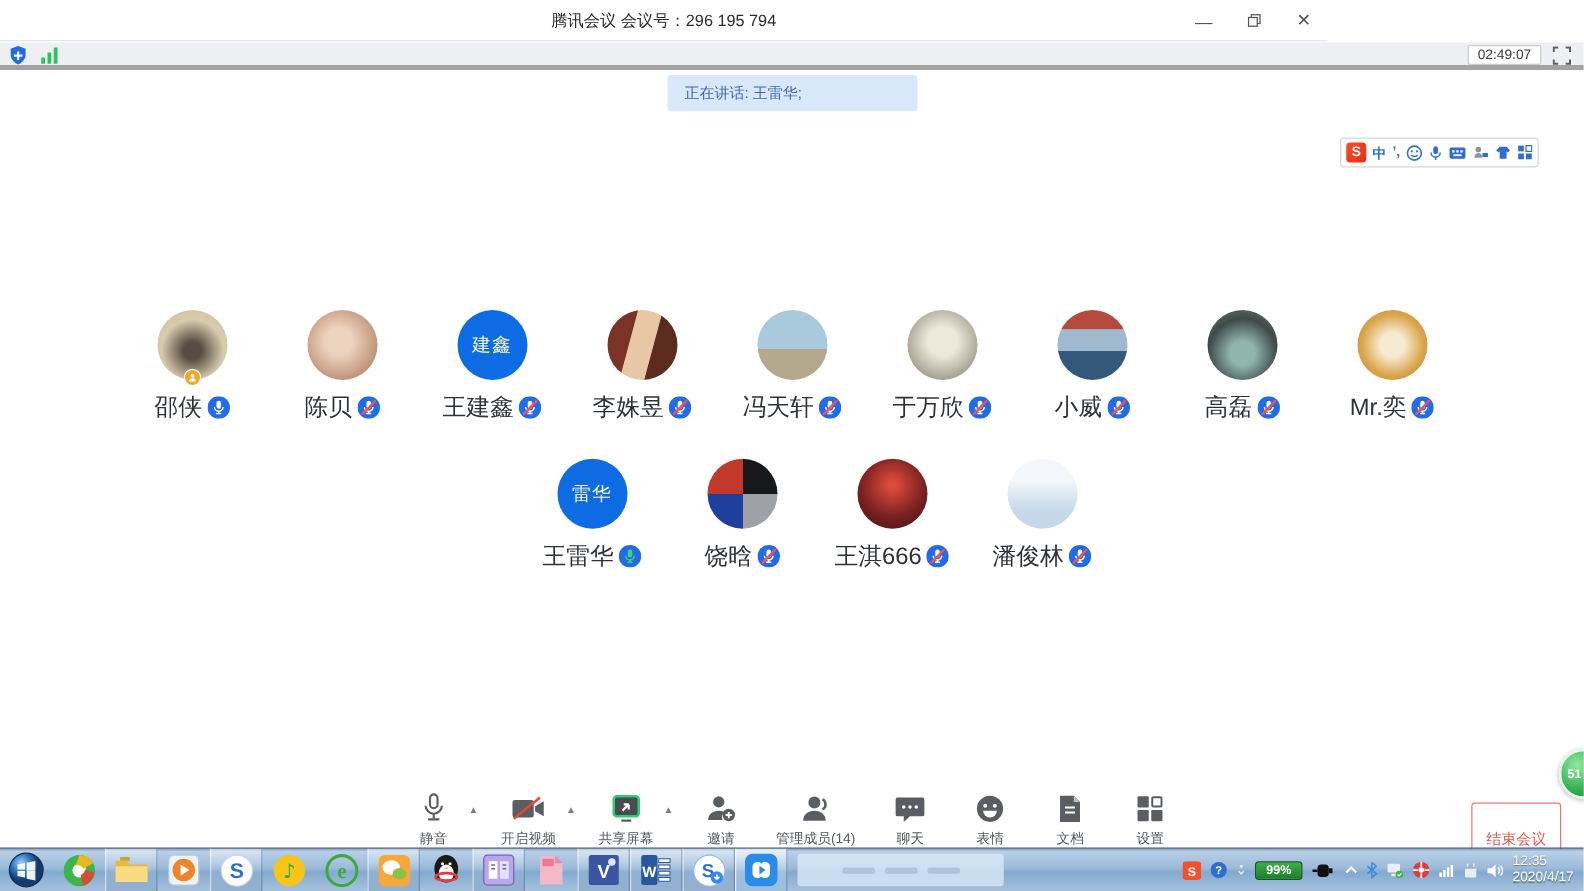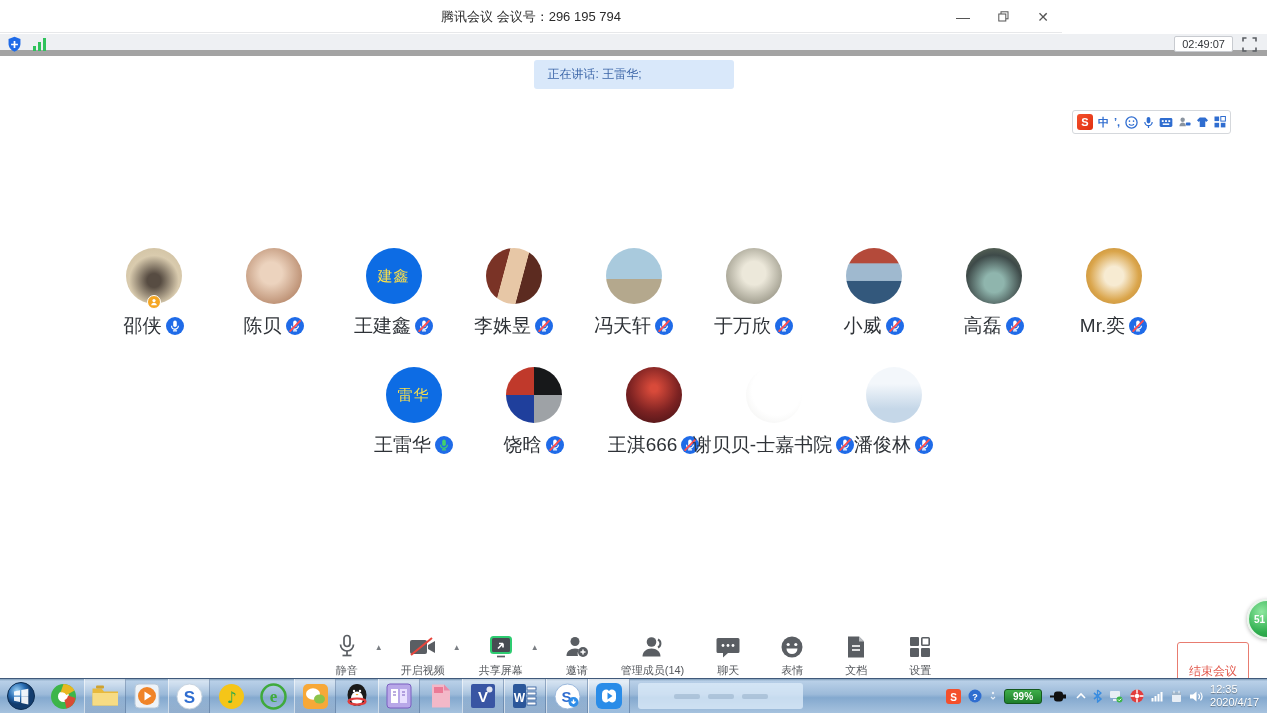--- a/index.html
+++ b/index.html
@@ -6,39 +6,39 @@
   html,body { width:1267px; height:713px; overflow:hidden; }
   body { font-family:"Liberation Sans","DejaVu Sans",sans-serif; position:relative; background:#fff; }
 
   
   .titlebar { position:absolute; left:0; top:0; width:1062px; height:33px; background:#ffffff; border-bottom:1px solid #e7e8ea; }
   .title { position:absolute; left:0; right:0; top:8px; text-align:center; font-size:13px; color:#2b2b2b; }
   .winctrls { position:absolute; right:10px; top:0; height:33px; display:flex; align-items:center; gap:22px; }
   .winbtn { width:18px; height:18px; display:flex; align-items:center; justify-content:center; color:#555; font-size:14px; cursor:pointer; }
 
   
-  .subbar { position:absolute; left:0; top:34px; width:1267px; height:22px; background:#eef0f3; border-bottom:6px solid #a3a3a3; }
+  .subbar { position:absolute; left:0; top:34px; width:1267px; height:22px; background:#eef0f3; border-bottom:4px solid #a3a3a3; }
   .subbar-left { position:absolute; left:6px; top:2px; display:flex; gap:9px; align-items:center; }
   .timerbox { position:absolute; right:34px; top:2px; background:#fff; border:1px solid #c8cbd0; border-radius:2px; font-size:11px; color:#33363a; padding:1px 7px; }
   .fsbtn { position:absolute; right:9px; top:3px; width:16px; height:16px; cursor:pointer; }
 
   
   .banner { position:absolute; top:60px; left:50%; transform:translateX(-50%); background:#d9e8fa; border-radius:3px; padding:6px 14px; min-width:200px; font-size:12px; color:#3c66a8; }
 
   
   .imebar { position:absolute; left:1072px; top:110px; height:24px; background:#fff; border:1px solid #d5d8dc; border-radius:3px; display:flex; align-items:center; padding:0 4px; gap:5px; }
   .ime-item { display:flex; align-items:center; justify-content:center; height:16px; cursor:pointer; color:#2f6dd0; font-size:11px; font-weight:bold; }
   .ime-logo { width:16px; height:16px; background:linear-gradient(135deg,#f4502c,#e03010); border-radius:3px; color:#fff; font-size:11px; font-weight:bold; display:flex; align-items:center; justify-content:center; }
 
   
   .prow { position:absolute; left:0; width:1267px; display:flex; justify-content:center; gap:63px; }
   #row1 { top:248px; } #row2 { top:367px;padding-left:40px; }
   .participant { width:57px; display:flex; flex-direction:column; align-items:center; cursor:pointer; }
   .avatar { width:56px; height:56px; border-radius:50%; position:relative; flex:none; display:flex; align-items:center; justify-content:center; }
-  .avatar .initials { color:#fde047; font-size:15px; letter-spacing:1px;font-family:Liberation Serif, serif; }
+  .avatar .initials { color:#fef9c3; font-size:15px; letter-spacing:1px;font-family:Liberation Serif, serif; }
   .hostbadge { position:absolute; left:50%; bottom:-5px; transform:translateX(-50%); width:14px; height:14px; background:#f5a623; border-radius:50%; border:1.5px solid #fff; display:flex; align-items:center; justify-content:center; }
   .plabel { margin-top:9px; display:flex; align-items:center; gap:4px; white-space:nowrap; font-size:19px; color:#2e3237; }
   .plabel svg { flex:none; display:block; }
 
   
   .toolbar { position:absolute; left:0; top:634px; width:1267px; display:flex; justify-content:center; gap:24px; }
   .tbtn { position:relative; display:flex; flex-direction:column; align-items:center; cursor:pointer; min-width:40px; }
   .tbtn .ticon { height:26px; display:flex; align-items:center; justify-content:center; }
   .tbtn .tlabel { margin-top:3px; font-size:11px; color:#55585d; white-space:nowrap; }
   .caret { position:absolute; right:-16px; top:9px; font-size:8px; color:#7a7e83; cursor:pointer; }
@@ -327,34 +327,20 @@
           <circle cx="10" cy="10" r="10" fill="#1f6be8"></circle>
           <rect x="8" y="4" width="4" height="7.2" rx="2" fill="#ffffff"></rect>
           <path d="M6.2 9.6a3.8 3.8 0 0 0 7.6 0" fill="none" stroke="#ffffff" stroke-width="1.3"></path>
           <line x1="10" y1="13.4" x2="10" y2="15.1" stroke="#ffffff" stroke-width="1.3"></line>
           <line x1="7.7" y1="15.4" x2="12.3" y2="15.4" stroke="#ffffff" stroke-width="1.3"></line>
           <line x1="4.6" y1="15.6" x2="15.6" y2="4.4" stroke="#ff4d4f" stroke-width="2.1" stroke-linecap="round"></line>
         </svg>
       </div>
     </div>
     <div class="participant">
-      <div class="avatar" style="background:radial-gradient(circle at 55% 42%, #ffffff 55%, #ededeb)"></div>
-      <div class="plabel">
-        <span>谢贝贝-士嘉书院</span>
-        <svg width="18" height="18" viewBox="0 0 20 20">
-          <circle cx="10" cy="10" r="10" fill="#1f6be8"></circle>
-          <rect x="8" y="4" width="4" height="7.2" rx="2" fill="#ffffff"></rect>
-          <path d="M6.2 9.6a3.8 3.8 0 0 0 7.6 0" fill="none" stroke="#ffffff" stroke-width="1.3"></path>
-          <line x1="10" y1="13.4" x2="10" y2="15.1" stroke="#ffffff" stroke-width="1.3"></line>
-          <line x1="7.7" y1="15.4" x2="12.3" y2="15.4" stroke="#ffffff" stroke-width="1.3"></line>
-          <line x1="4.6" y1="15.6" x2="15.6" y2="4.4" stroke="#ff4d4f" stroke-width="2.1" stroke-linecap="round"></line>
-        </svg>
-      </div>
-    </div>
-    <div class="participant">
       <div class="avatar" style="background:linear-gradient(#f3f7fb 30%, #c5d7e8 75%)"></div>
       <div class="plabel">
         <span>潘俊林</span>
         <svg width="18" height="18" viewBox="0 0 20 20">
           <circle cx="10" cy="10" r="10" fill="#1f6be8"></circle>
           <rect x="8" y="4" width="4" height="7.2" rx="2" fill="#ffffff"></rect>
           <path d="M6.2 9.6a3.8 3.8 0 0 0 7.6 0" fill="none" stroke="#ffffff" stroke-width="1.3"></path>
           <line x1="10" y1="13.4" x2="10" y2="15.1" stroke="#ffffff" stroke-width="1.3"></line>
           <line x1="7.7" y1="15.4" x2="12.3" y2="15.4" stroke="#ffffff" stroke-width="1.3"></line>
           <line x1="4.6" y1="15.6" x2="15.6" y2="4.4" stroke="#ff4d4f" stroke-width="2.1" stroke-linecap="round"></line>

